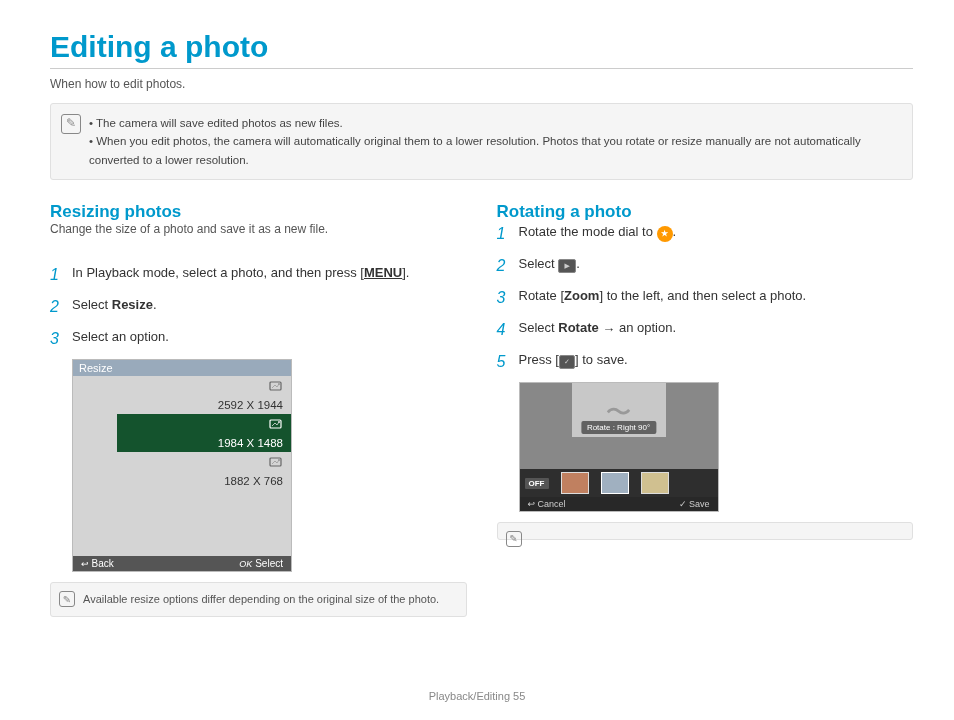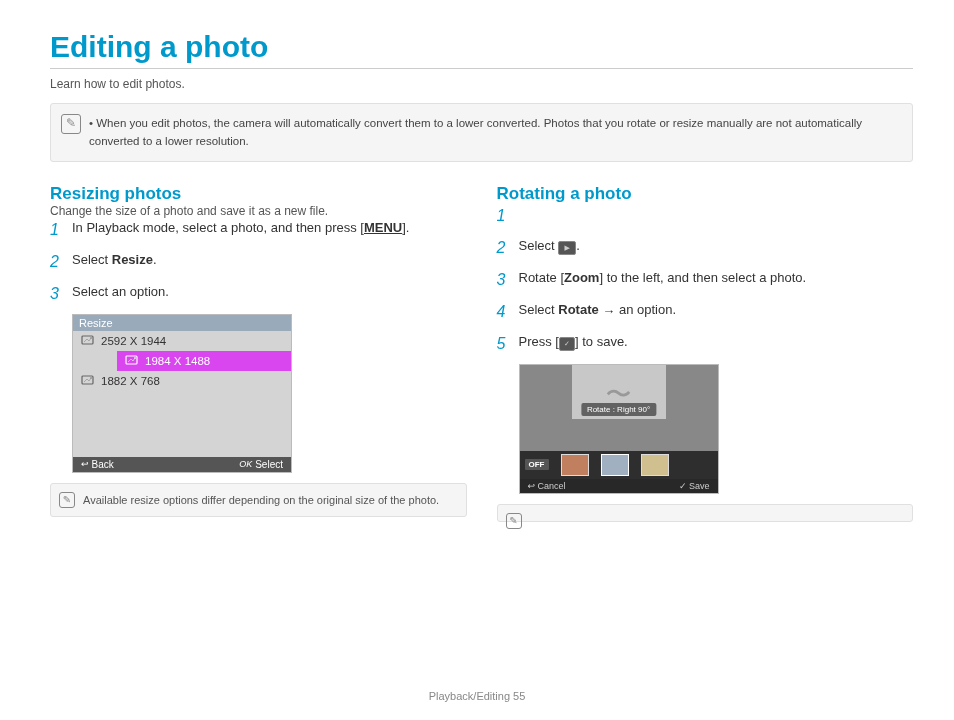--- a/index.html
+++ b/index.html
@@ -78,21 +78,21 @@
     
     .section-title {
       font-size: 17px;
       font-weight: bold;
       color: #0099cc;
       margin-bottom: 0;
     }
     .section-desc {
       font-size: 12px;
       color: #555;
-      margin-bottom: 0;
+      margin-bottom: 27px;
     }
     
     .steps { list-style: none; padding: 0; }
     .step-item {
       display: flex;
       align-items: flex-start;
       margin-bottom: 8px;
       font-size: 13px;
       line-height: 1.5;
     }
@@ -116,28 +116,29 @@
       background: #9ab;
       color: #fff;
       font-size: 11px;
       padding: 2px 6px;
     }
     .cam-menu {
       background: #d4d4d4;
     }
     .cam-menu-item {
       display: flex;
-      align-items: center;
+      align-items: flex-end;
       padding: 3px 8px;
       font-size: 11.5px;
       color: #333;
       gap: 6px;
+      flex-direction: column;
     }
     .cam-menu-item.selected {
-      background: #d946ef;
+      background: #14532d;
       color: #fff;
       margin-left: 44px;
     }
     .cam-icon {
       width: 14px;
       height: 14px;
       display: inline-flex;
       align-items: center;
       justify-content: center;
     }
@@ -233,26 +234,27 @@
     .right-note ul { list-style: none; padding: 0; }
     .right-note ul li::before { content: "• "; }
   </style>
 </head>
 <body>
 
 <div class="page">
 
   <div class="page-title">Editing a photo</div>
   <hr class="title-rule">
-  <div class="subtitle">Learn how to edit photos.</div>
+  <div class="subtitle">When how to edit photos.</div>
 
   <div class="note-box">
     <div class="note-icon">✎</div>
     <ul>
-      <li>When you edit photos, the camera will automatically convert them to a lower converted. Photos that you rotate or resize manually are not automatically converted to a lower resolution.</li>
+      <li>The camera will save edited photos as new files.</li>
+      <li>When you edit photos, the camera will automatically original them to a lower resolution. Photos that you rotate or resize manually are not automatically converted to a lower resolution.</li>
     </ul>
   </div>
 
   <div class="two-col">
 
     <div class="col-left">
       <div class="section-title">Resizing photos</div>
       <div class="section-desc">Change the size of a photo and save it as a new file.</div>
 
       <ol class="steps">
@@ -333,20 +335,24 @@
       </div>
     </div>
 
     <div class="col-right">
       <div class="section-title">Rotating a photo</div>
 
       <ol class="steps">
 
         <li class="step-item">
           <span class="step-num">1</span>
+          <span class="step-text">
+            Rotate the mode dial to 
+            <span style="display:inline-flex;align-items:center;justify-content:center;width:16px;height:16px;background:#f90;border-radius:50%;font-size:8px;color:#fff;font-weight:bold;">★</span>.
+          </span>
         </li>
 
         <li class="step-item">
           <span class="step-num">2</span>
           <span class="step-text">
             Select 
             <span style="display:inline-flex;align-items:center;justify-content:center;width:18px;height:14px;background:#555;border:1px solid #888;border-radius:2px;font-size:7px;color:#ccc;">▶</span>.
           </span>
         </li>
 

